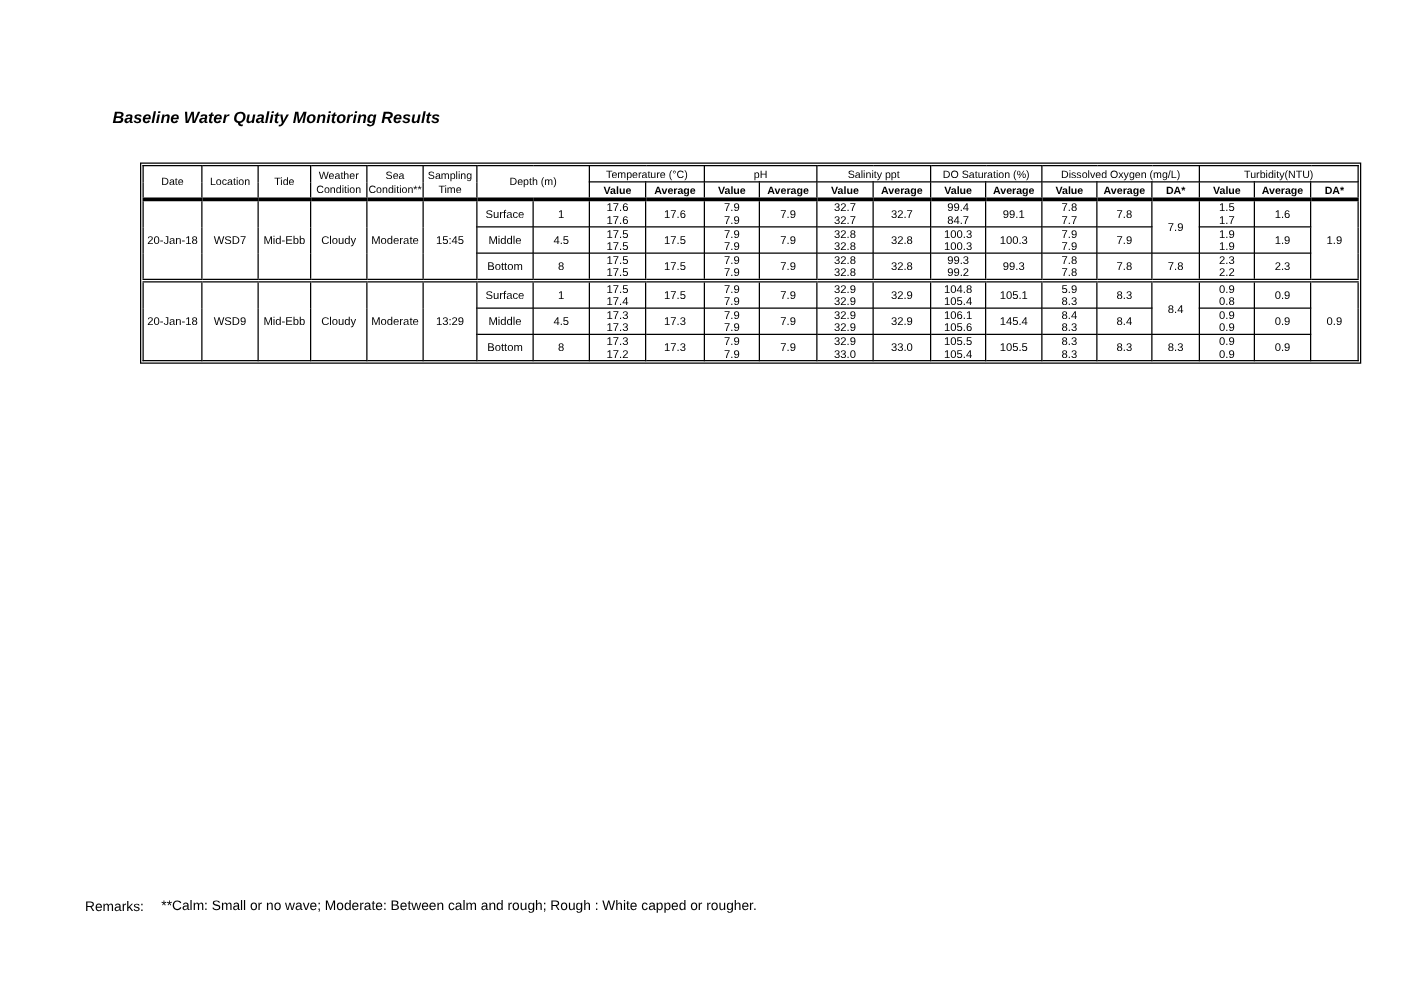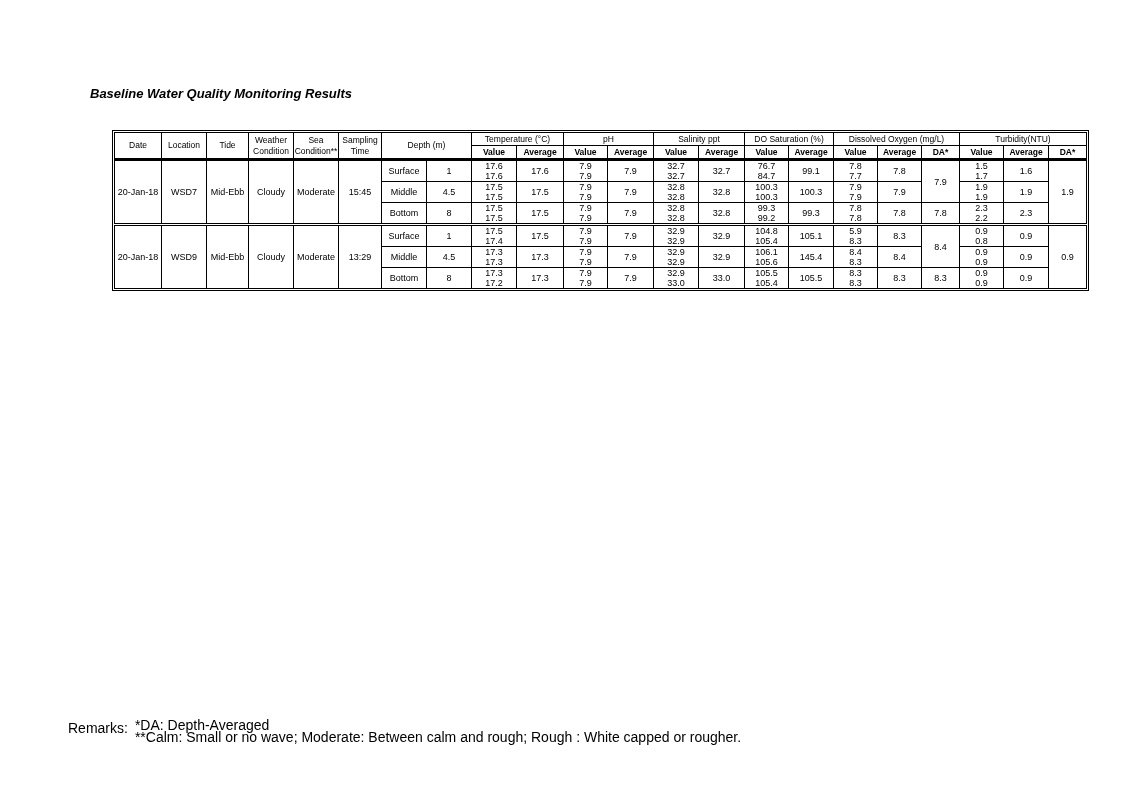--- a/index.html
+++ b/index.html
@@ -59,23 +59,23 @@
   }
   thead tr.sub td { height: 14px; font-weight: bold; }
   tbody td { height: 21px; line-height: 10px; }
   tbody td div { line-height: 10px; }
   tr.header-sep > td { border-top: 3px solid #000; }
   tr.block-sep > td { border-top: 3px double #000; }
   .remarks {
     position: absolute;
     left: 68px;
     top: 720px;
-    font-size: 14px;
+    font-size: 11px;
     display: flex;
-    gap: 7px;
+    gap: 14px;
   }
   .remarks-notes div { line-height: 11.5px; }
 </style>
 </head>
 <body>
 
 <div class="page">
 
   <div class="subtitle">Baseline Water Quality Monitoring Results</div>
 
@@ -157,21 +157,21 @@
               <div>7.9</div>
               <div>7.9</div>
             </td>
             <td>7.9</td>
             <td>
               <div>32.7</div>
               <div>32.7</div>
             </td>
             <td>32.7</td>
             <td>
-              <div>76.7</div>
+              <div>99.4</div>
               <div>84.7</div>
             </td>
             <td>99.1</td>
             <td>
               <div>7.8</div>
               <div>7.7</div>
             </td>
             <td>7.8</td>
             <td rowspan="2">7.9</td>
             <td>
@@ -361,18 +361,17 @@
             </td>
             <td>0.9</td>
           </tr>
         </tbody>
     </table>
   </div>
 
   <div class="remarks">
     <span>Remarks:</span>
     <div class="remarks-notes">
-      <div>*DA: Depth-Averaged</div>
       <div>**Calm: Small or no wave; Moderate: Between calm and rough; Rough : White capped or rougher.</div>
     </div>
   </div>
 
 </div>
 
 </body></html>

